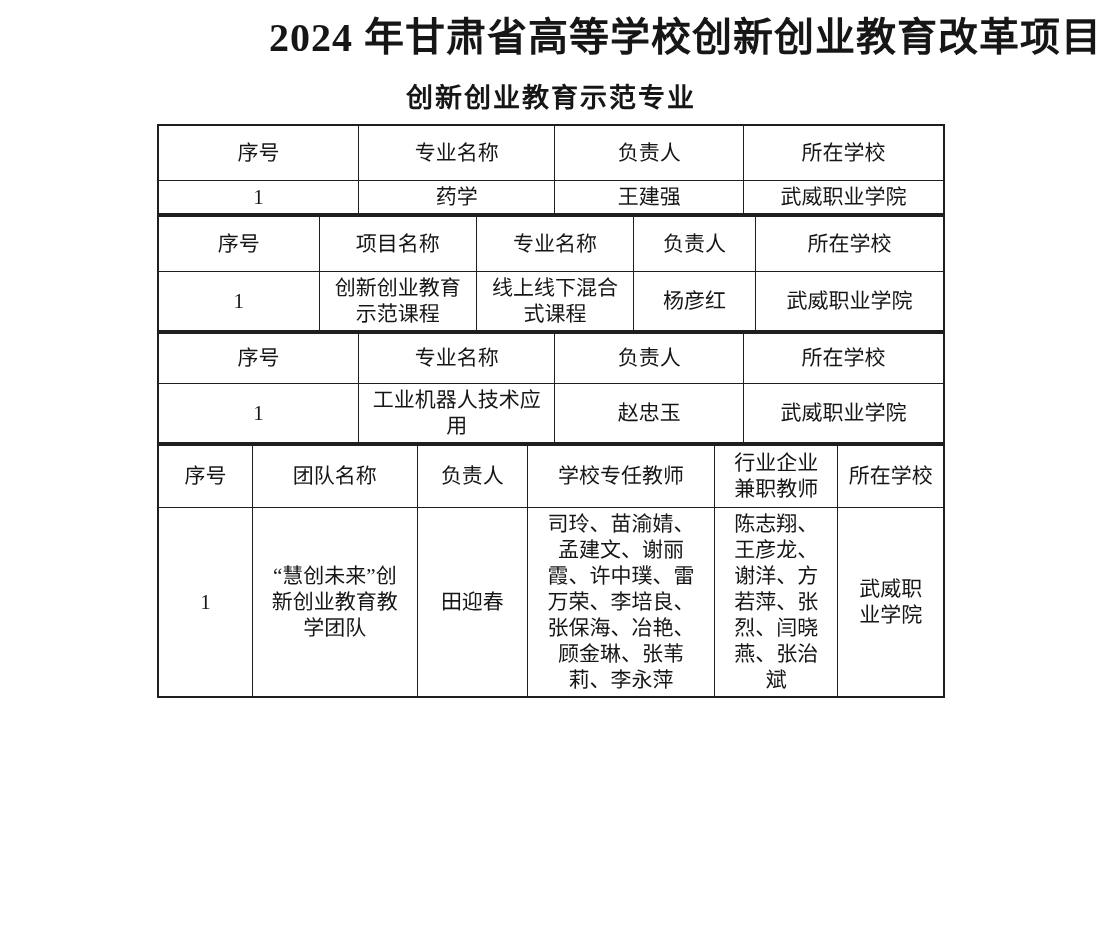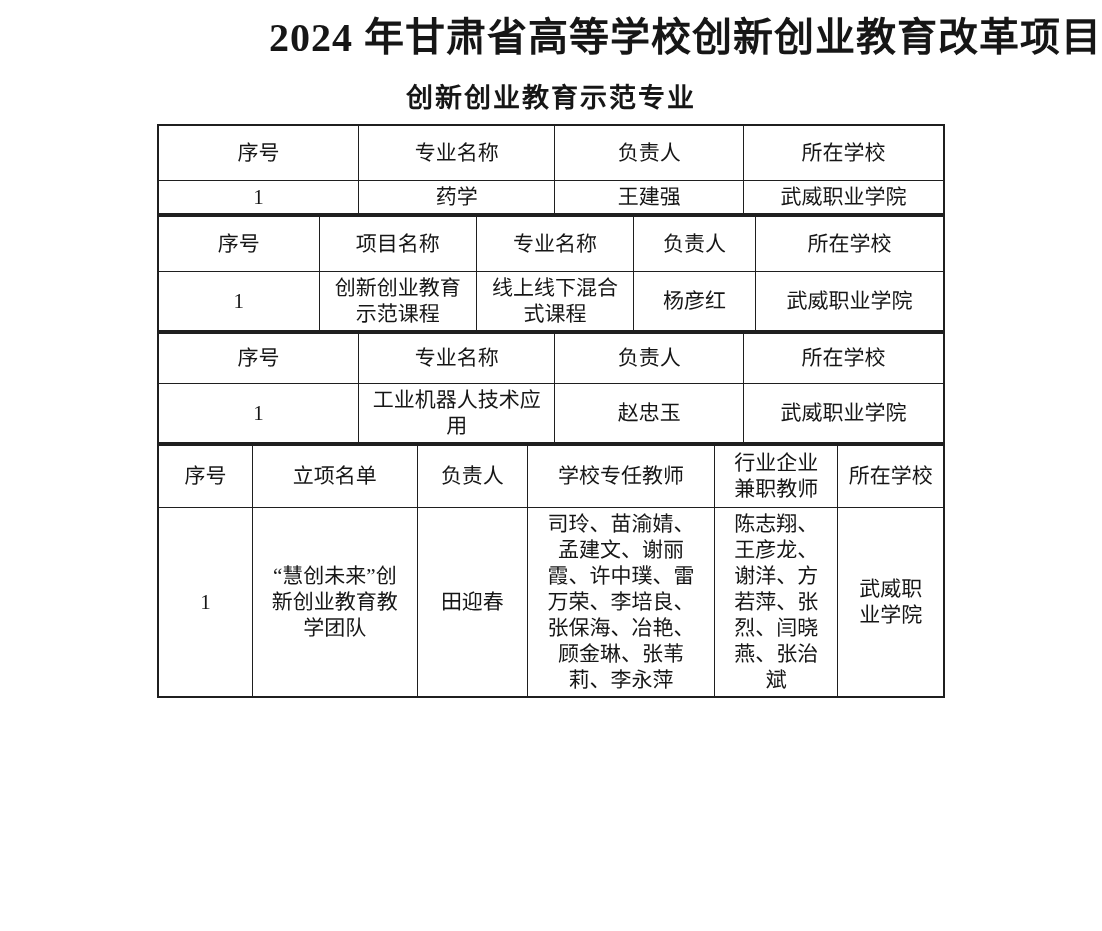--- a/index.html
+++ b/index.html
@@ -148,21 +148,21 @@
           <col style="width: 12%;">
           <col style="width: 21%;">
           <col style="width: 14%;">
           <col style="width: 23.8%;">
           <col style="width: 15.7%;">
           <col style="width: 13.5%;">
         </colgroup>
         <thead>
           <tr style="height: 63px;">
             <th>序号</th>
-            <th>立项名单</th>
+            <th>团队名称</th>
             <th>负责人</th>
             <th>学校专任教师</th>
             <th>行业企业兼职教师</th>
             <th>所在学校</th>
           </tr>
         </thead>
         <tbody>
           <tr>
             <td>1</td>
             <td>“慧创未来”创新创业教育教学团队</td>

